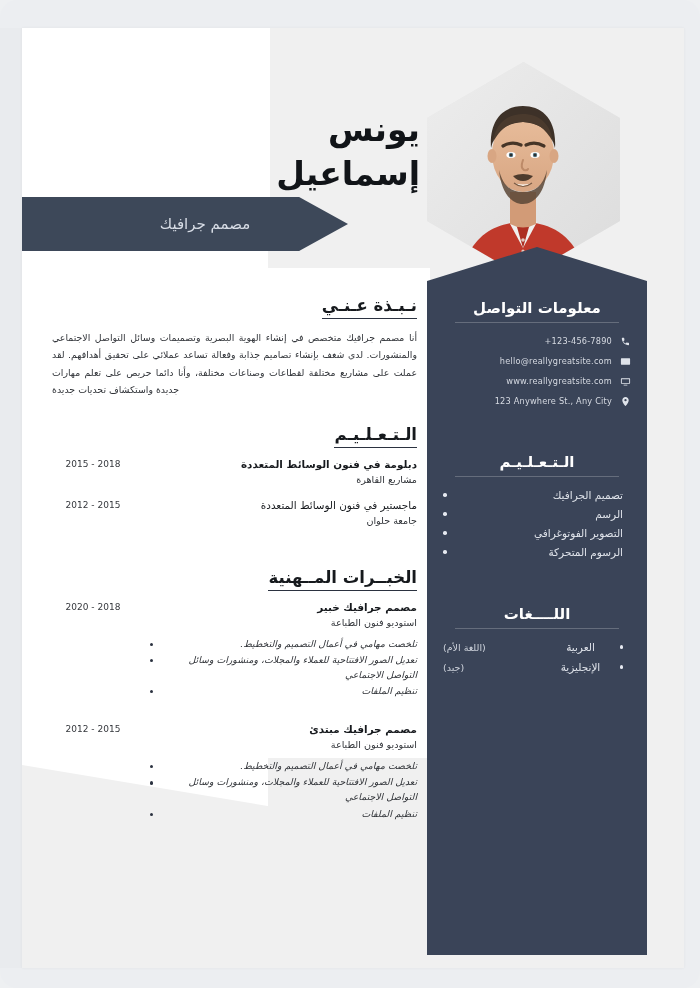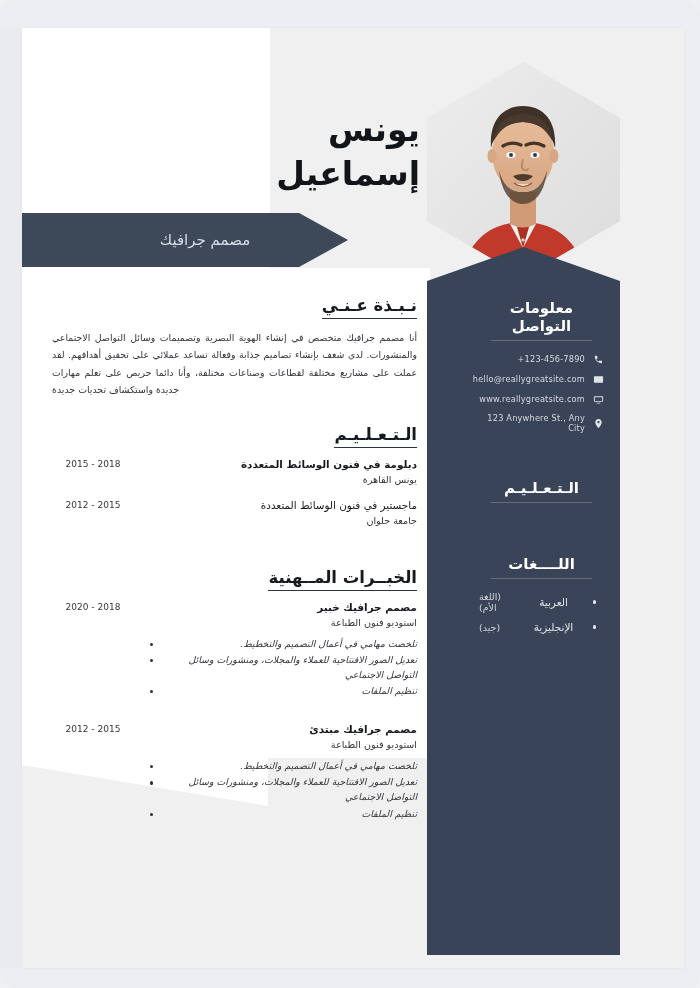--- a/index.html
+++ b/index.html
@@ -74,21 +74,21 @@
     color: #111418;
     letter-spacing: 0px;
     line-height: 1.32;
     text-align: right;
     padding-right: 12px;
   }
 
   
   .title-banner {
     position: absolute;
-    left: 22px; top: 213px;
+    left: 22px; top: 197px;
     width: 326px; height: 54px;
     background: #3d4859;
     clip-path: polygon(0 0, 85% 0, 100% 50%, 85% 100%, 0 100%);
     display: flex;
     align-items: center;
     justify-content: center;
     padding-left: 40px;
   }
   .title-banner span {
     color: #d8dde6;
@@ -104,26 +104,25 @@
     clip-path: polygon(50% 0%, 100% 26%, 100% 74%, 50% 100%, 0 74%, 0 26%);
     background: #e8e8e8;
     overflow: hidden;
   }
   .photo-hex svg { display:block; width:100%; height:100%; }
 
   
   .sidebar {
     position: absolute;
     left: 427px; top: 247px;
-    width: 193px; height: 708px;
+    width: 220px; height: 708px;
     background: #3a4458;
     clip-path: polygon(50% 0%, 100% 34px, 100% 100%, 0 100%, 0 34px);
     color: #e3e7ee;
     direction: rtl;
-    padding-left: 36px;
   }
 
   .sb-section { padding: 0 16px; }
   .sb-title {
     font-size: 15px;
     font-weight: 700;
     color: #ffffff;
     text-align: center;
     letter-spacing: 2px;
     padding-bottom: 5px;
@@ -392,20 +391,38 @@
               </svg>
           </span>
           <span class="contact-text">123 Anywhere St., Any City</span>
         </div>
 
       </div>
     </div>
 
     <div class="sb-section" style="padding-top:38px;">
       <div class="sb-title">الـتـعـلـيـم</div>
+      <ul class="sb-list">
+        <li>
+          <span class="txt">تصميم الجرافيك</span>
+          <span class="sb-bullet"></span>
+        </li>
+        <li>
+          <span class="txt">الرسم</span>
+          <span class="sb-bullet"></span>
+        </li>
+        <li>
+          <span class="txt">التصوير الفوتوغرافي</span>
+          <span class="sb-bullet"></span>
+        </li>
+        <li>
+          <span class="txt">الرسوم المتحركة</span>
+          <span class="sb-bullet"></span>
+        </li>
+      </ul>
     </div>
 
     <div class="sb-section" style="padding-top:40px;">
       <div class="sb-title">اللــــغات</div>
       <div style="padding:0 8px 0 0;">
         <div class="lang-row">
           <span class="lname">العربية</span>
           <span class="sb-bullet" style="order:-1;"></span>
           <span class="llevel">(اللغة الأم)</span>
         </div>
@@ -428,21 +445,21 @@
       </div>
     </div>
 
     <div class="sec" style="margin-top:26px;">
       <div class="sec-title">الـتـعـلـيـم</div>
       <div class="sec-body">
 
         <div class="entry">
           <div class="entry-right">
             <div class="entry-title">دبلومة في فنون الوسائط المتعددة</div>
-            <div class="entry-sub">يونس القاهرة</div>
+            <div class="entry-sub">مشاريع القاهرة</div>
           </div>
           <div class="entry-date">2015 - 2018</div>
         </div>
 
         <div class="entry" style="margin-top:14px;">
           <div class="entry-right">
             <div class="entry-title" style="font-weight:400;">ماجستير في فنون الوسائط المتعددة</div>
             <div class="entry-sub">جامعة حلوان</div>
           </div>
           <div class="entry-date">2012 - 2015</div>

